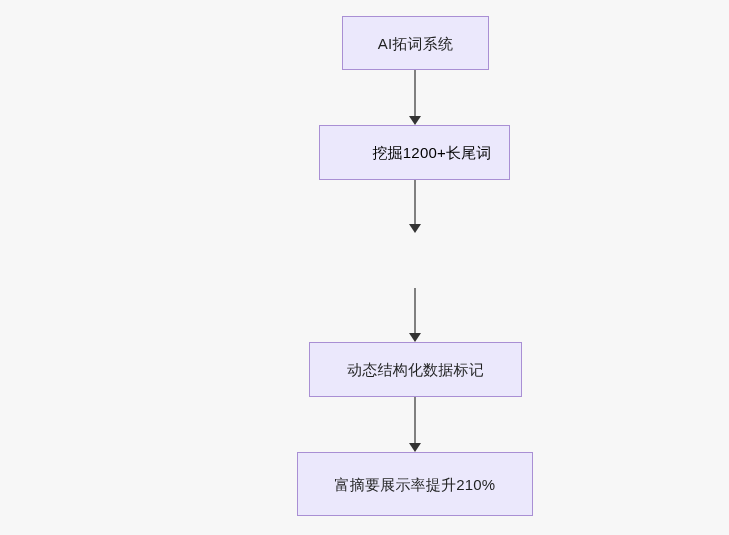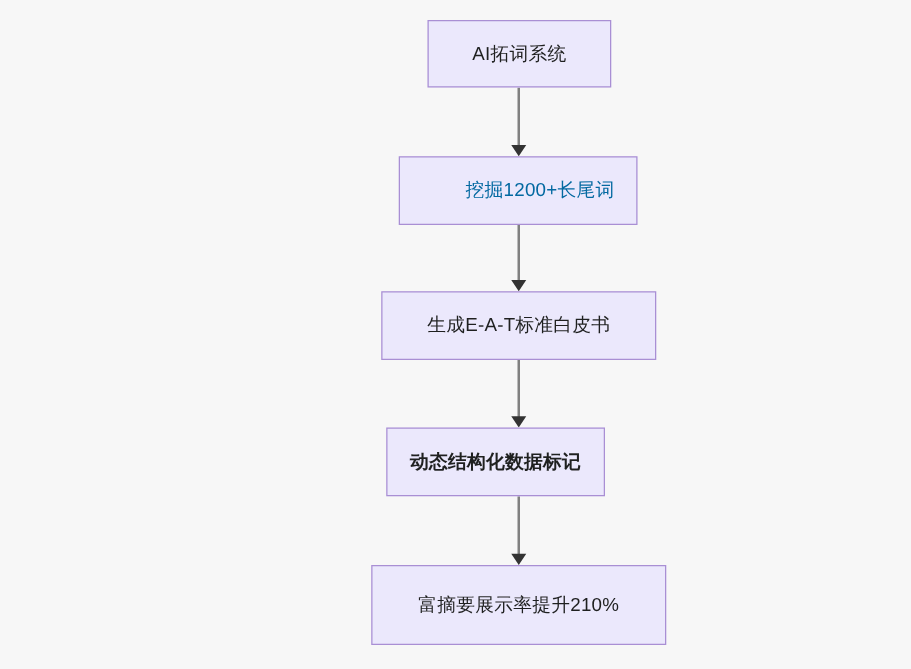--- a/index.html
+++ b/index.html
@@ -75,18 +75,17 @@
   <div class="edge" style="left: 361px; top: 288px; width: 20px; height: 54px;">
     <div class="edge-line" style="height: 47px; background: rgb(128, 128, 128);"></div>
     <div class="edge-head" style="border-top-color: rgb(51, 51, 51);"></div>
   </div>
   <div class="edge" style="left: 361px; top: 397px; width: 20px; height: 55px;">
     <div class="edge-line" style="height: 48px; background: rgb(128, 128, 128);"></div>
     <div class="edge-head" style="border-top-color: rgb(51, 51, 51);"></div>
   </div>
 
   <div class="node" style="left: 298px; top: 16px; width: 147px; height: 54px; background: rgb(235, 232, 252); border-color: rgb(169, 143, 212); color: rgb(31, 32, 32);">AI拓词系统</div>
-  <div class="node" style="left: 275px; top: 125px; width: 191px; height: 55px; background: rgb(235, 232, 252); border-color: rgb(169, 143, 212); color: #0369a1; padding-left: 35px;">挖掘1200+长尾词</div>
-  <div class="node" style="left: 261px; top: 233px; width: 220px; height: 55px; background: rgb(235, 232, 252); border-color: rgb(169, 143, 212); color: rgb(31, 32, 32);">生成E-A-T标准白皮书</div>
-  <div class="node" style="left: 265px; top: 342px; width: 175px; height: 55px; background: rgb(235, 232, 252); border-color: rgb(169, 143, 212); color: rgb(31, 32, 32); font-weight: bold;">动态结构化数据标记</div>
+  <div class="node" style="left: 275px; top: 125px; width: 191px; height: 55px; background: rgb(235, 232, 252); border-color: rgb(169, 143, 212); color: #000000; padding-left: 35px;">挖掘1200+长尾词</div>
+  <div class="node" style="left: 265px; top: 342px; width: 213px; height: 55px; background: rgb(235, 232, 252); border-color: rgb(169, 143, 212); color: rgb(31, 32, 32);">动态结构化数据标记</div>
   <div class="node" style="left: 253px; top: 452px; width: 236px; height: 64px; background: rgb(235, 232, 252); border-color: rgb(169, 143, 212); color: rgb(31, 32, 32);">富摘要展示率提升210%</div>
 
 </div>
 
 </body></html>

